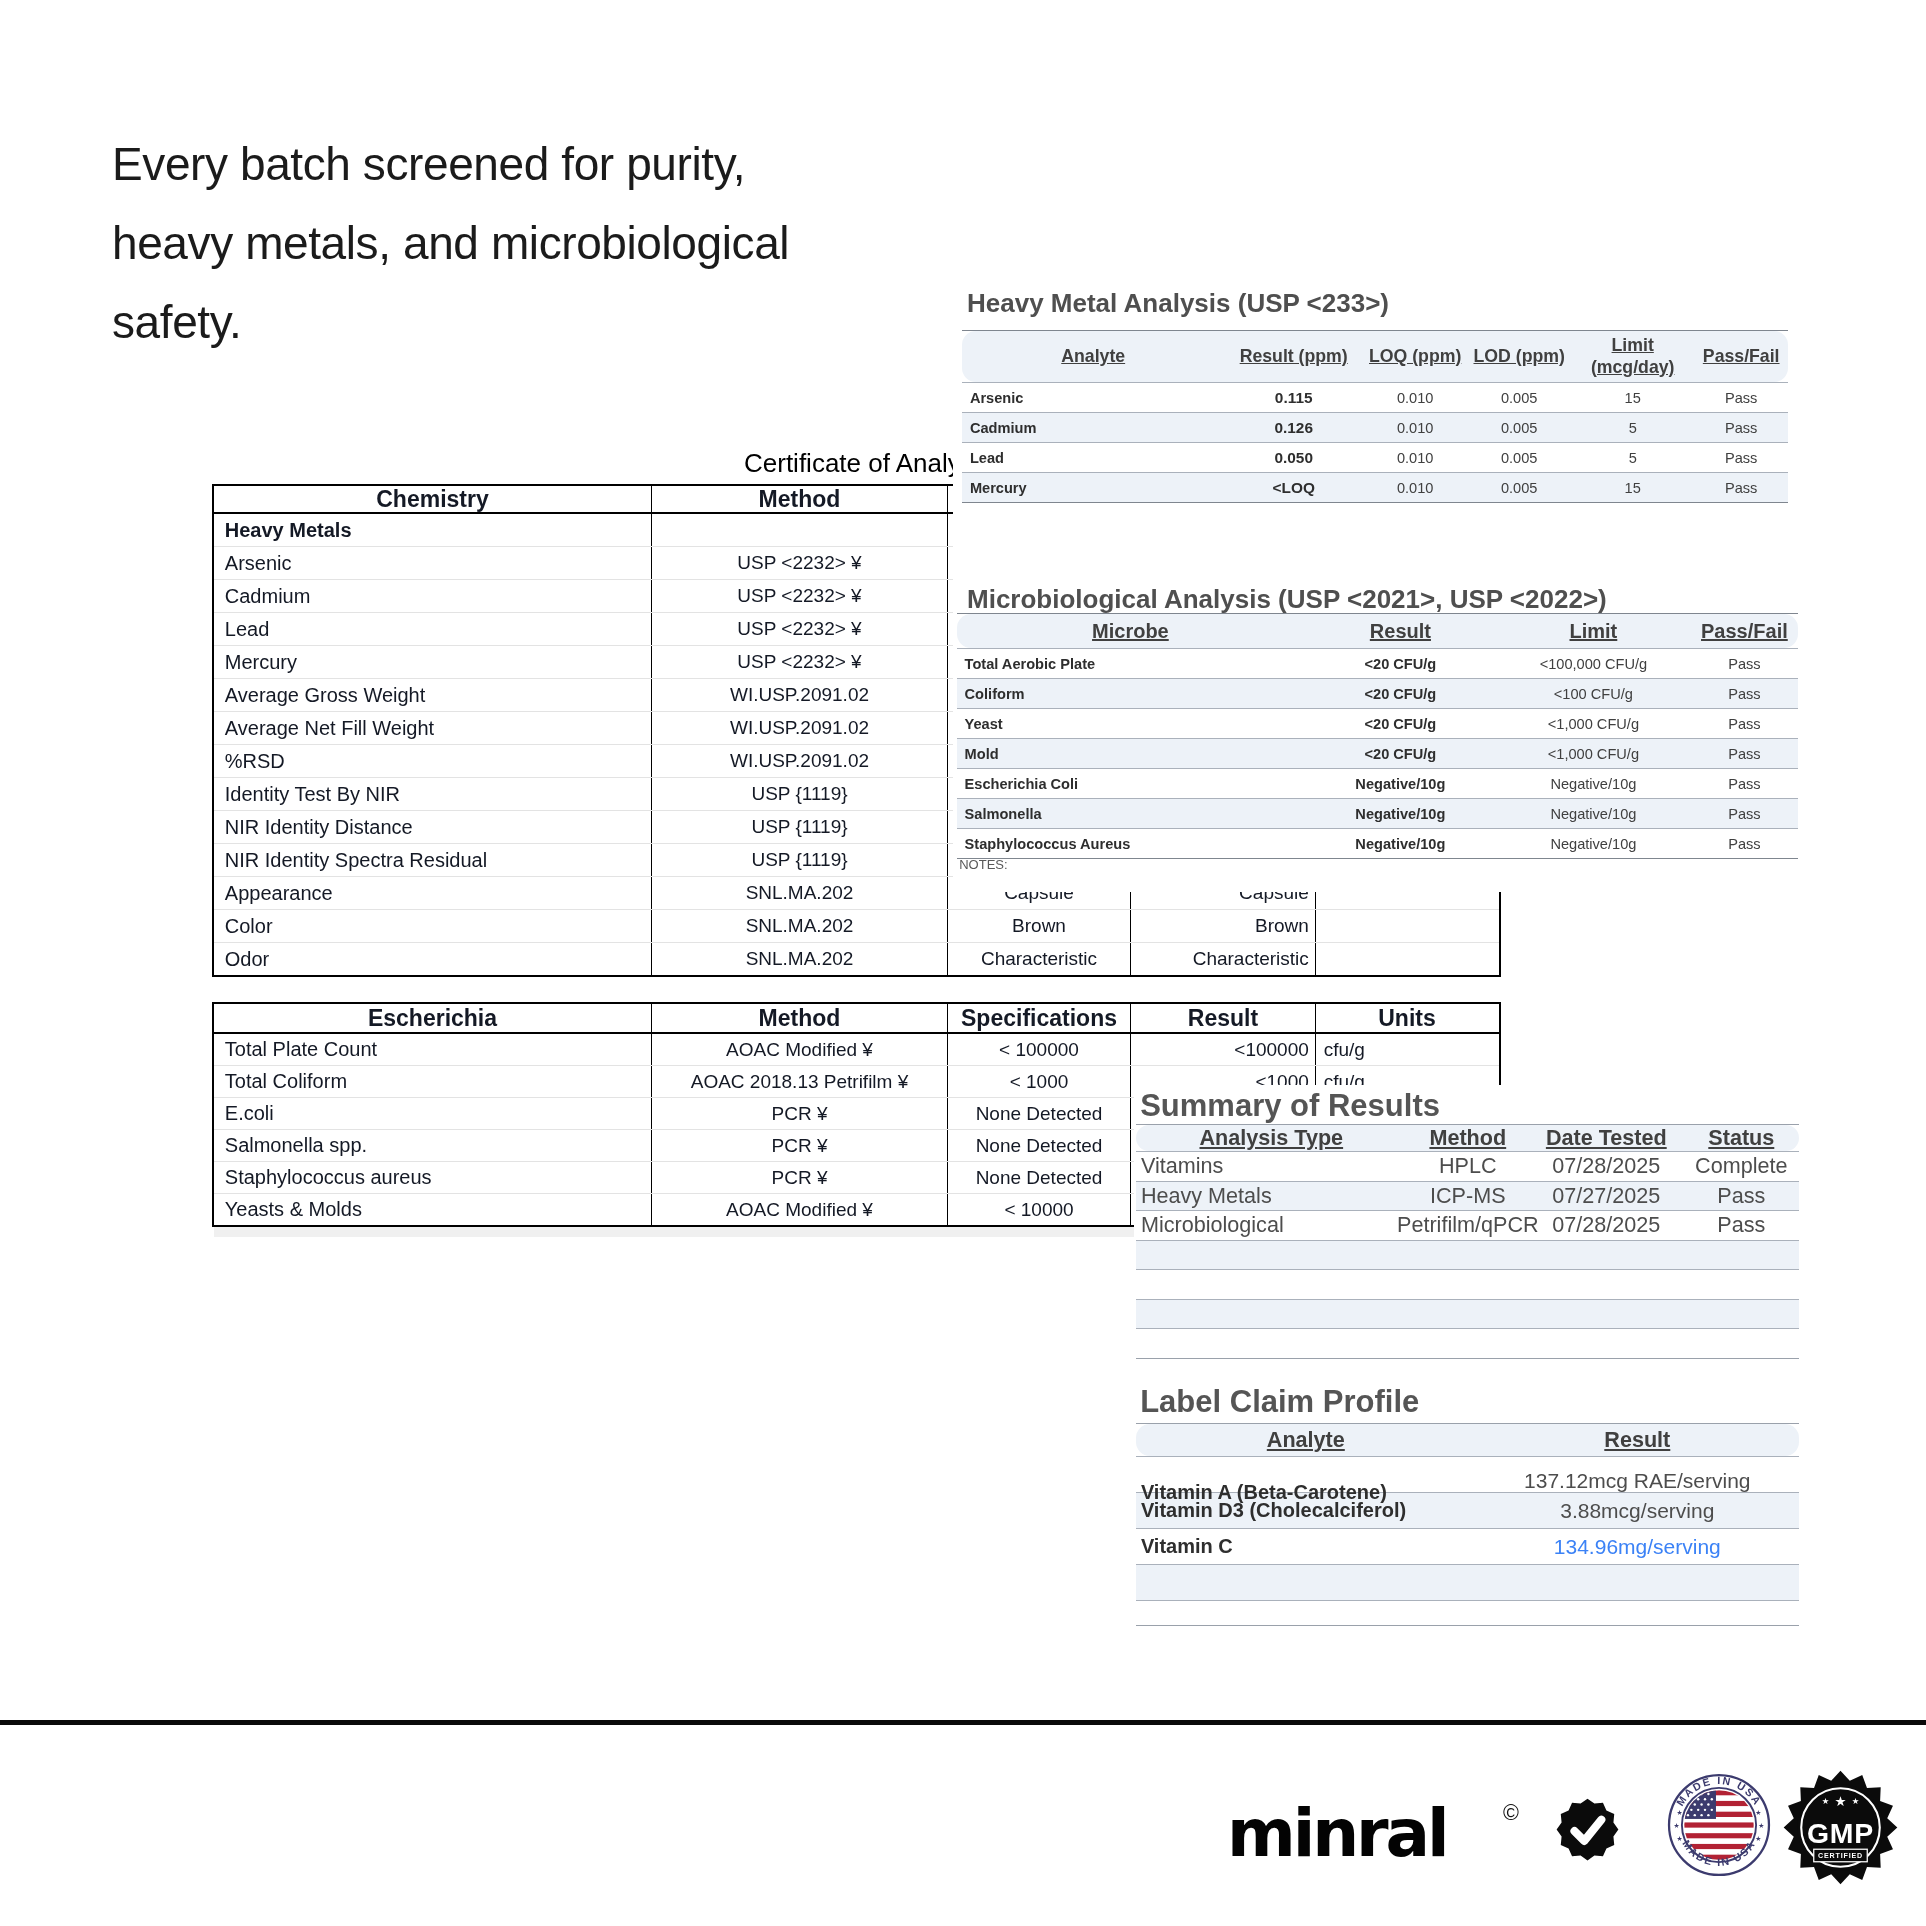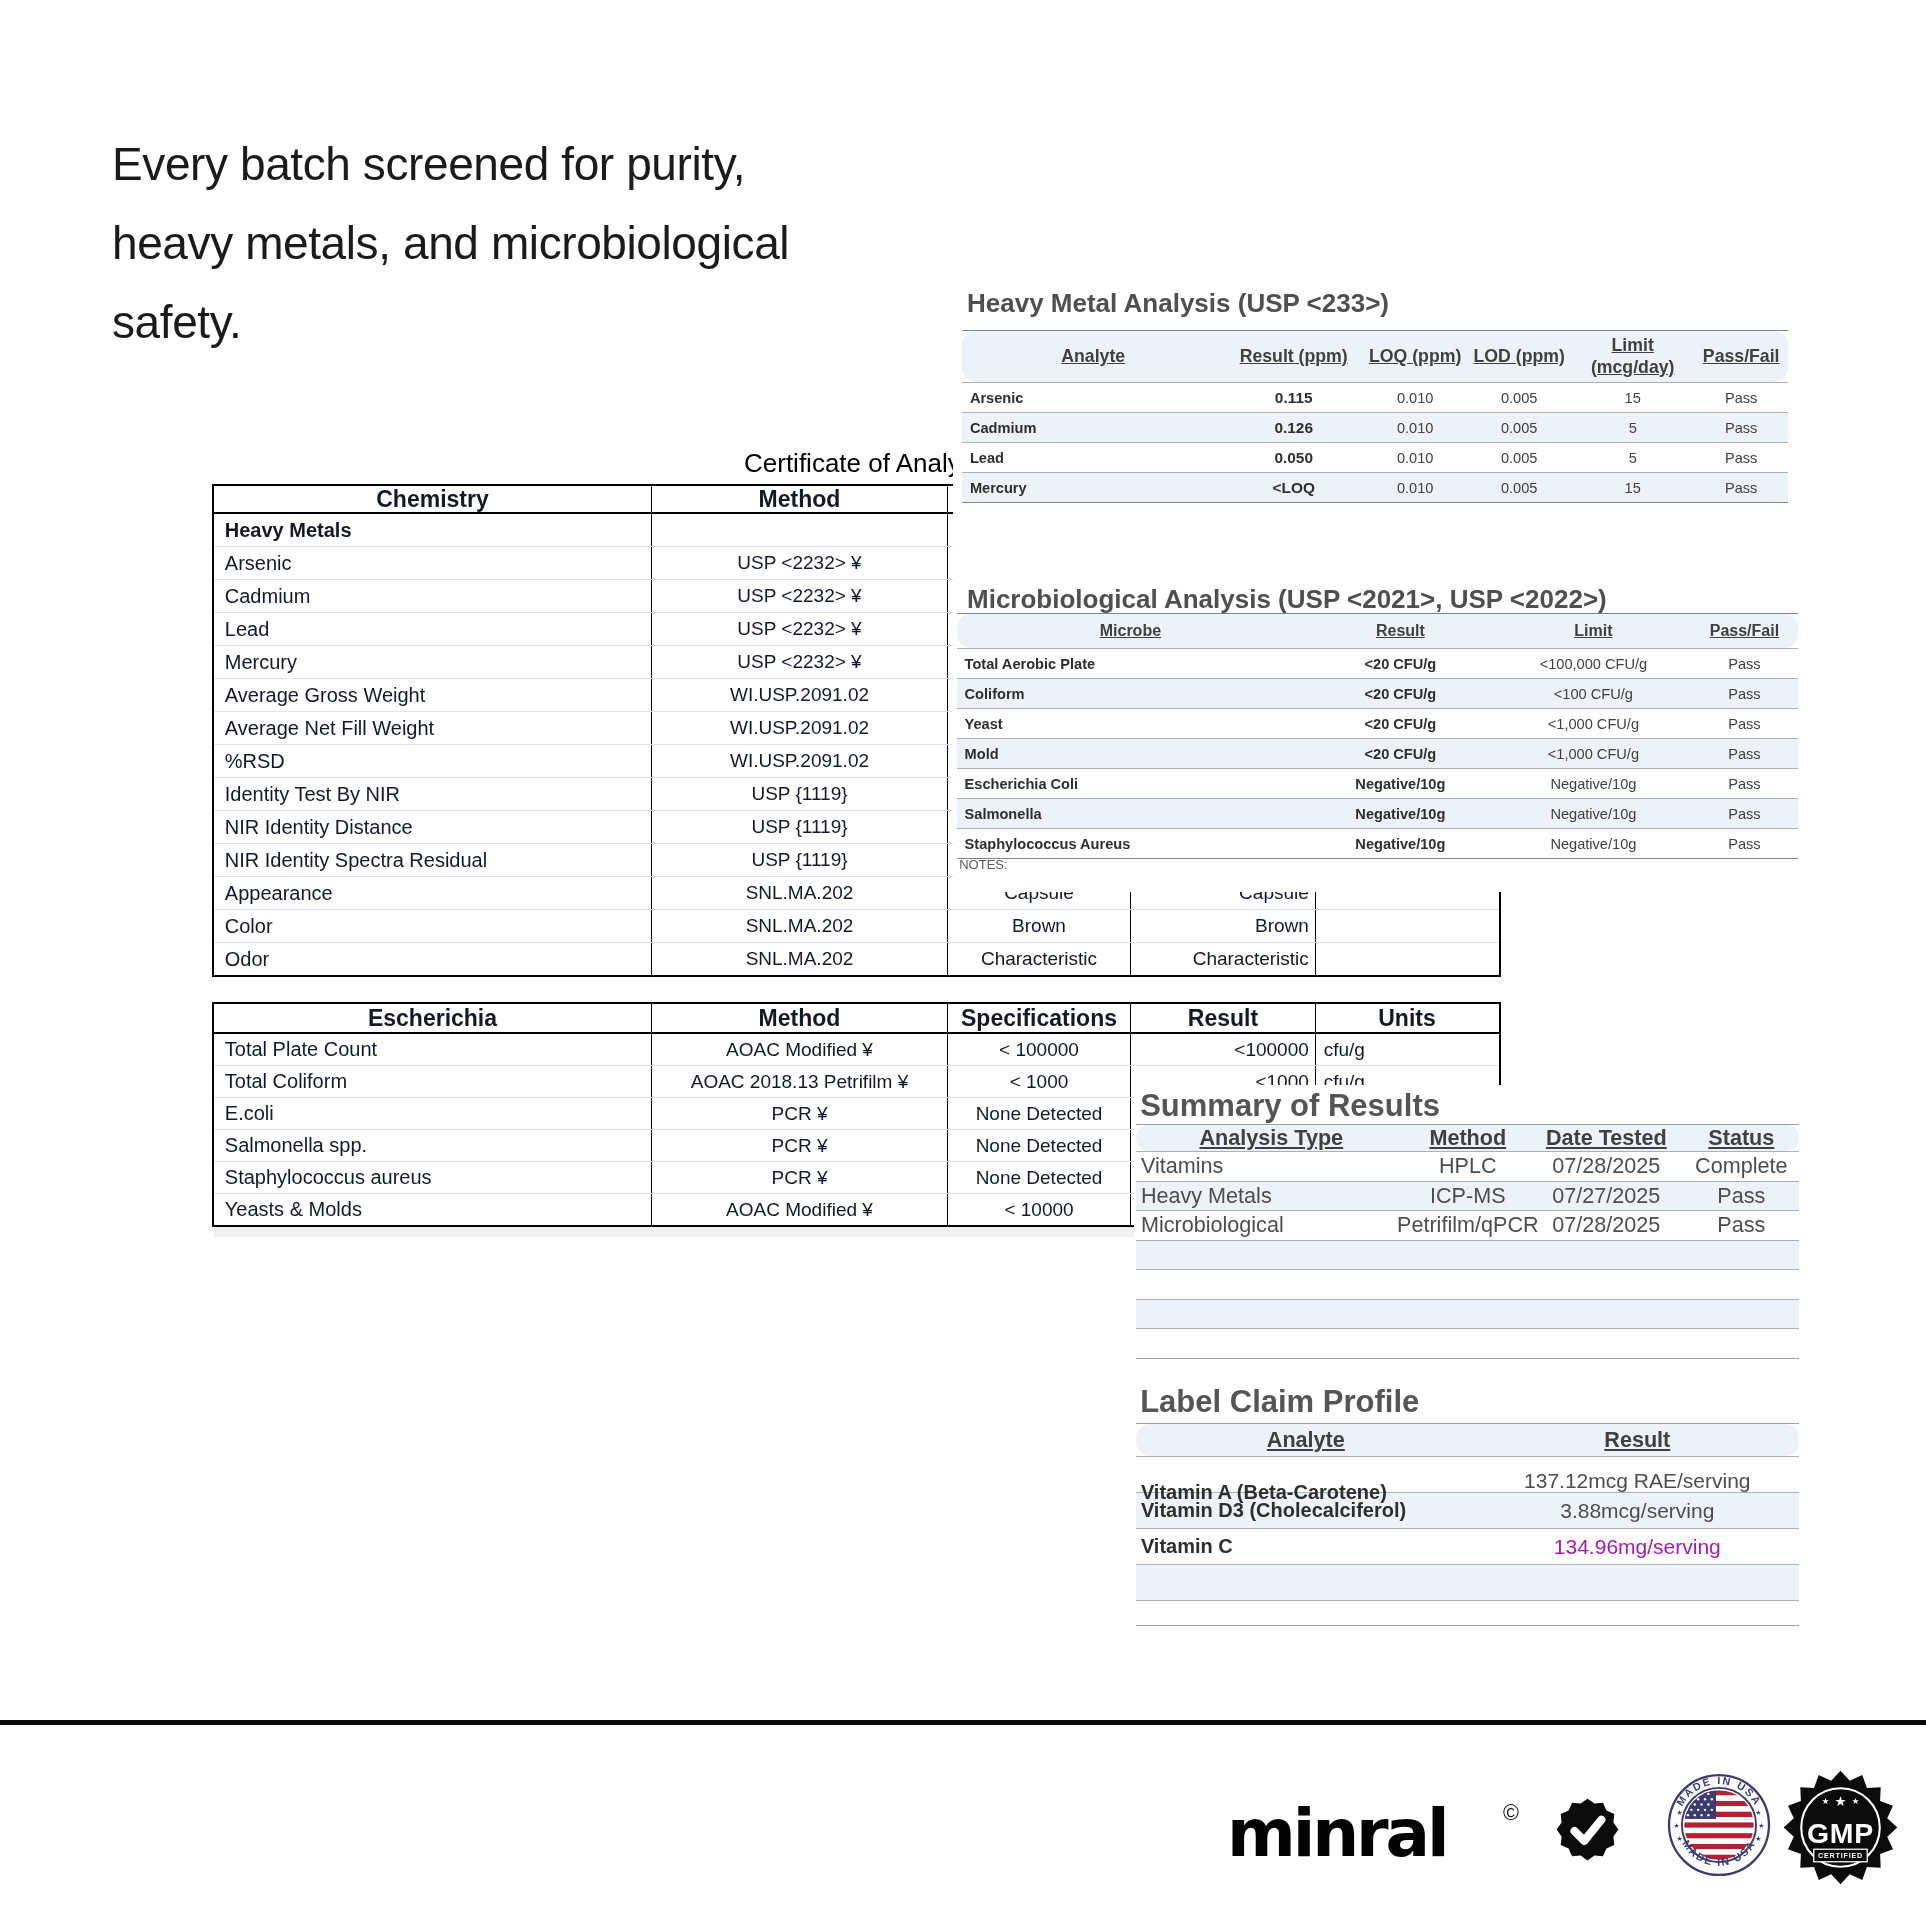--- a/index.html
+++ b/index.html
@@ -42,21 +42,21 @@
   .alt{background:#edf2f8;}
   .gcell{display:flex;align-items:center;justify-content:center;white-space:nowrap;color:#404040;}
   .gleft{justify-content:flex-start;}
   .u{text-decoration:underline;}
   .b{font-weight:700;color:#2e2e2e;}
 
   .hm-cols{grid-template-columns:262px 139px 104px 104px 123px 94px;}
   .ma-cols{grid-template-columns:347px 193px 193px 109px;}
   .sum-cols{grid-template-columns:270px 123px 154px 116px;}
   .lc-cols{grid-template-columns:339px 324px;}
-  .fs20{font-size:15.4px;} .fs19{font-size:14.6px;} .fs23{font-size:17.7px;} .fs24{font-size:16px;}
+  .fs20{font-size:15.4px;} .fs19{font-size:14.6px;} .fs23{font-size:17.7px;} .fs24{font-size:20px;}
   .fs26{font-size:20px;} .fs27{font-size:21px;} .fs28{font-size:21.6px;}
   .notes{font-size:13px;color:#595959;}
 
   
   .rule{background:#0a0a0a;z-index:3;}
   .brand{font-family:"DejaVu Sans","Liberation Sans",sans-serif;font-weight:900;font-size:66px;letter-spacing:-3.1px;color:#030303;z-index:3;}
   .copyright{font-size:21.6px;color:#111;z-index:3;}
   svg{display:block;}
 </style>
 </head>
@@ -410,21 +410,21 @@
       <div class="grow lc-cols" style="height:35px;">
         <div class="gcell gleft fs26 b" style="padding-left:4.6px;margin-top:24px;">Vitamin A (Beta-Carotene)</div>
           <div class="gcell fs27" style="color:#4d4d4d;">137.12mcg RAE/serving</div>
       </div>
       <div class="grow lc-cols alt" style="height:35px;">
         <div class="gcell gleft fs26 b" style="padding-left:4.6px;">Vitamin D3 (Cholecalciferol)</div>
           <div class="gcell fs27" style="color:#4d4d4d;">3.88mcg/serving</div>
       </div>
       <div class="grow lc-cols" style="height:35px;">
         <div class="gcell gleft fs26 b" style="padding-left:4.6px;">Vitamin C</div>
-          <div class="gcell fs27" style="color:#a21caf;">134.96mg/serving</div>
+          <div class="gcell fs27" style="color:#3b82f6;">134.96mg/serving</div>
       </div>
       <div class="grow lc-cols alt" style="height:35px;"></div>
       <div class="grow lc-cols" style="height:24px;"></div>
     </div>
   </div>
 
   <div class="abs rule" style="left:0;top:1720px;width:1926px;height:5.4px;"></div>
 
   <div class="abs brand nw" style="left:1227px;top:1795px;">minral</div>
   <div class="abs copyright" style="left:1503px;top:1800px;">©</div>

